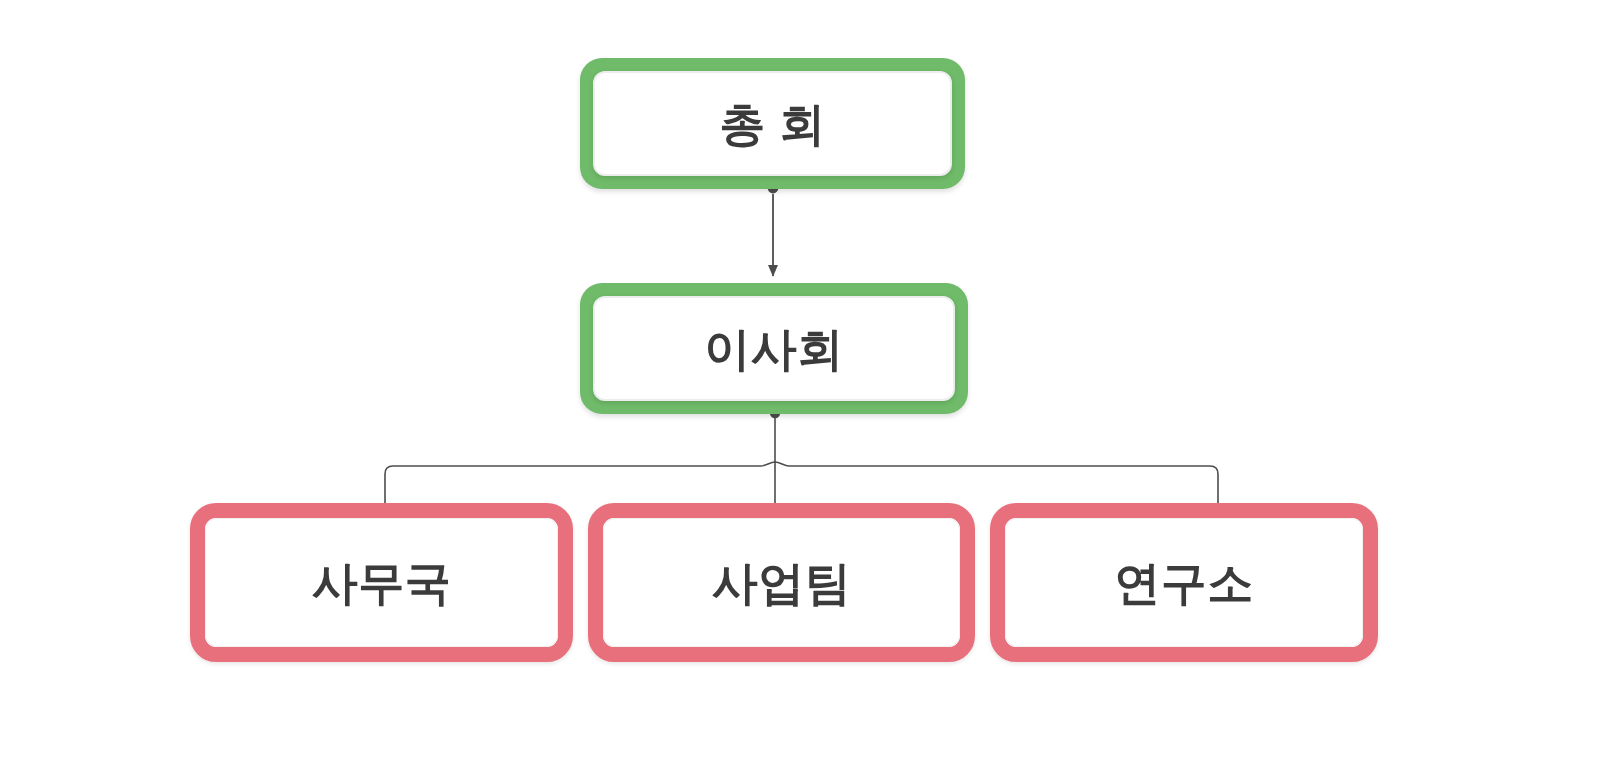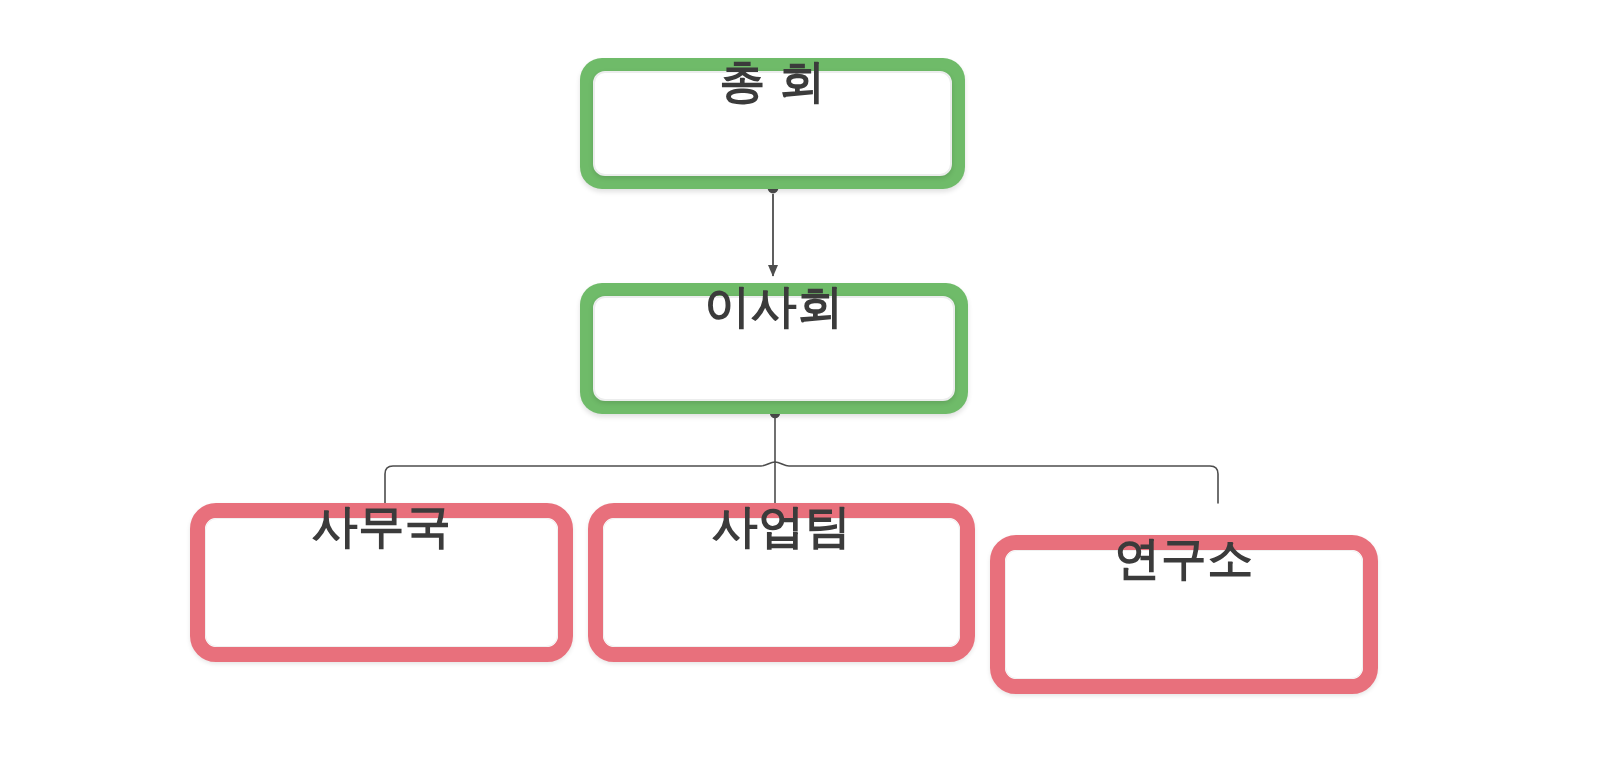--- a/index.html
+++ b/index.html
@@ -28,20 +28,21 @@
     height: 758px;
     pointer-events: none;
     z-index: 1;
   }
 
   
   .node {
     position: absolute;
     box-sizing: border-box;
     display: flex;
+    align-items: center;
     justify-content: center;
     background: #ffffff;
     z-index: 2;
   }
   
   .node .frame {
     position: absolute;
     left: 0;
     top: 0;
     right: 0;
@@ -89,21 +90,21 @@
     border: 1px solid #f0f0f0;
     border-radius: 12px;
     box-shadow: none;
   }
 
   
   #node-chonghoe   { left: 580px;  top: 58px;  width: 385px; height: 131px; }
   #node-isahoe     { left: 580px;  top: 283px; width: 388px; height: 131px; }
   #node-samuguk    { left: 190px;  top: 503px; width: 383px; height: 159px; }
   #node-saeopteam  { left: 588px;  top: 503px; width: 387px; height: 159px; }
-  #node-yeonguso   { left: 990px;  top: 503px; width: 388px; height: 159px; margin-top: 32px; }
+  #node-yeonguso   { left: 990px;  top: 503px; width: 388px; height: 159px; }
 
   #node-chonghoe  .label { font-size: 46px; }
   #node-isahoe    .label { font-size: 46px; }
   #node-samuguk   .label { font-size: 46px; }
   #node-saeopteam .label { font-size: 46px; }
   #node-yeonguso  .label { font-size: 46px; }
 </style>
 </head>
 <body>
 

